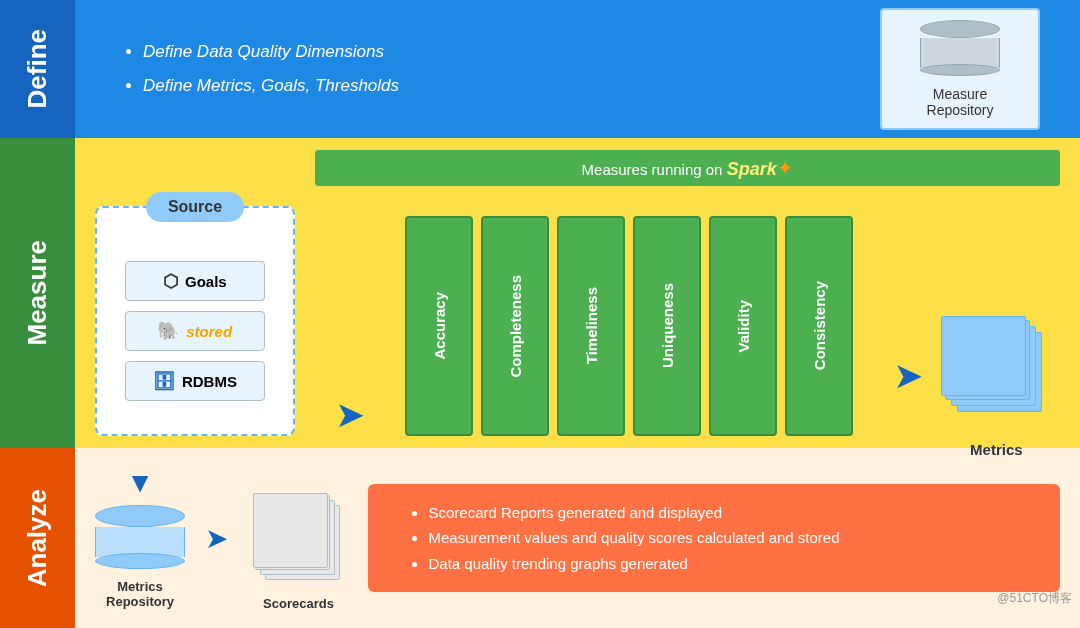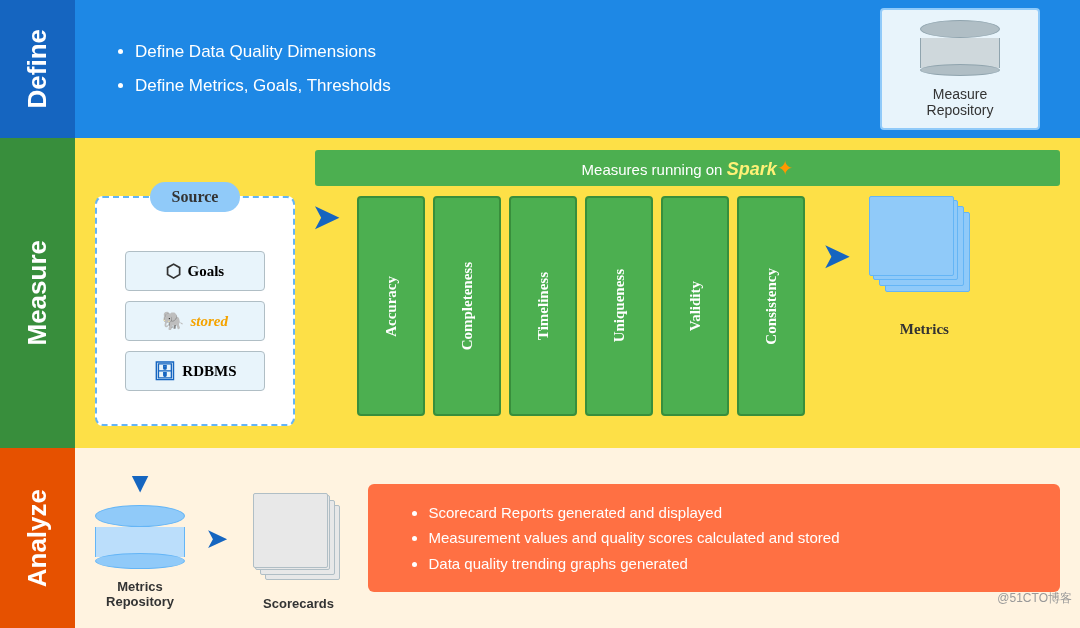--- a/index.html
+++ b/index.html
@@ -49,21 +49,22 @@
       padding: 20px 40px;
     }
 
     .define-bullets {
       color: #fff;
       font-size: 17px;
       line-height: 2;
     }
     .define-bullets li {
       list-style: disc;
-      margin-left: 20px;
+      margin-left: 28px;
+      font-style: italic;
     }
 
     .measure-repo-box {
       background: #e8f4fb;
       border: 2px solid #90CAF9;
       border-radius: 4px;
       width: 160px;
       display: flex;
       flex-direction: column;
       align-items: center;
@@ -156,23 +157,22 @@
       font-weight: bold;
     }
     .spark-star {
       color: #FF9800;
       font-size: 20px;
     }
 
     .measure-inner {
       display: flex;
       flex: 1;
-      gap: 8px;
-      align-items: flex-start;
-      font-family: Liberation Serif, serif;
+      gap: 32px;
+      align-items: flex-end;
     }
 
     
     .source-box {
       border: 2px dashed #64B5F6;
       border-radius: 8px;
       width: 200px;
       min-width: 200px;
       height: 230px;
       display: flex;

